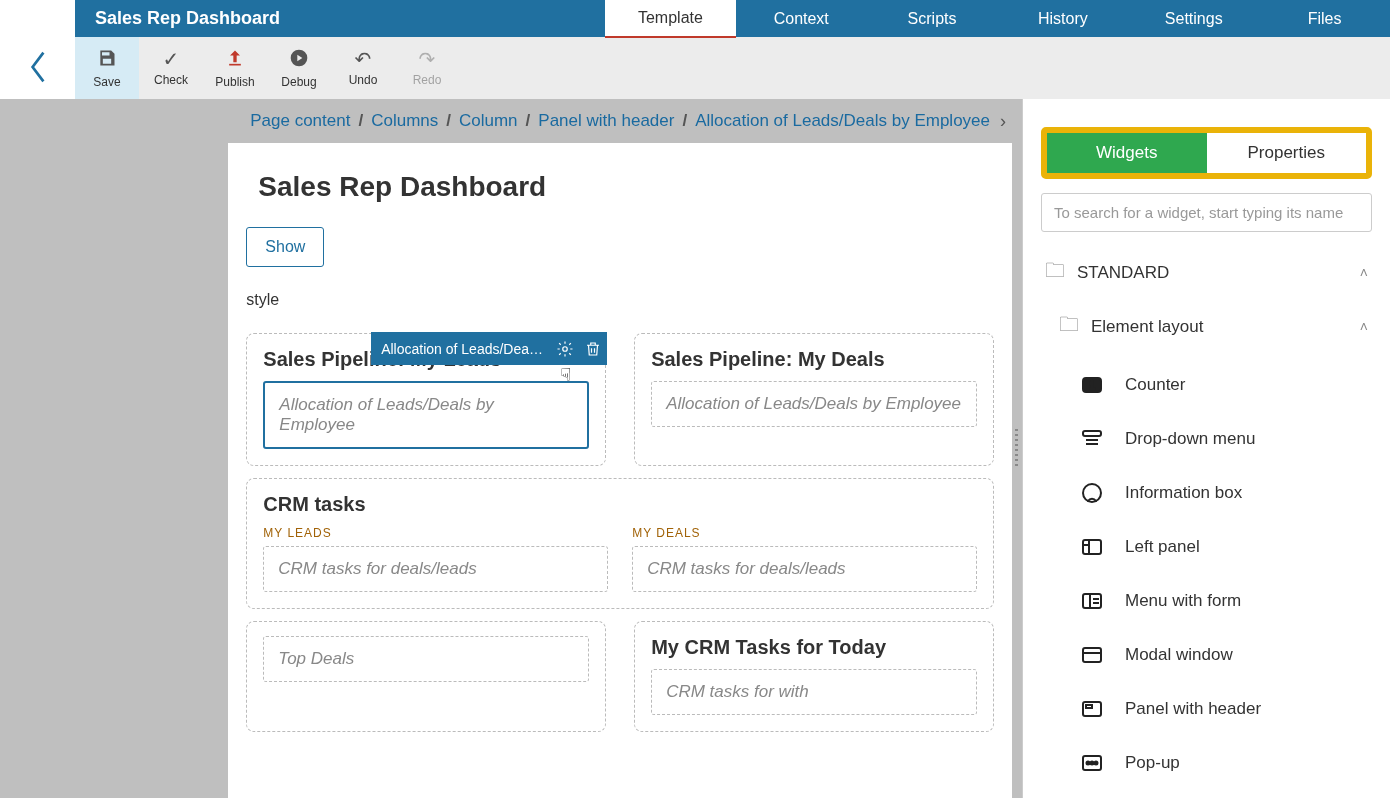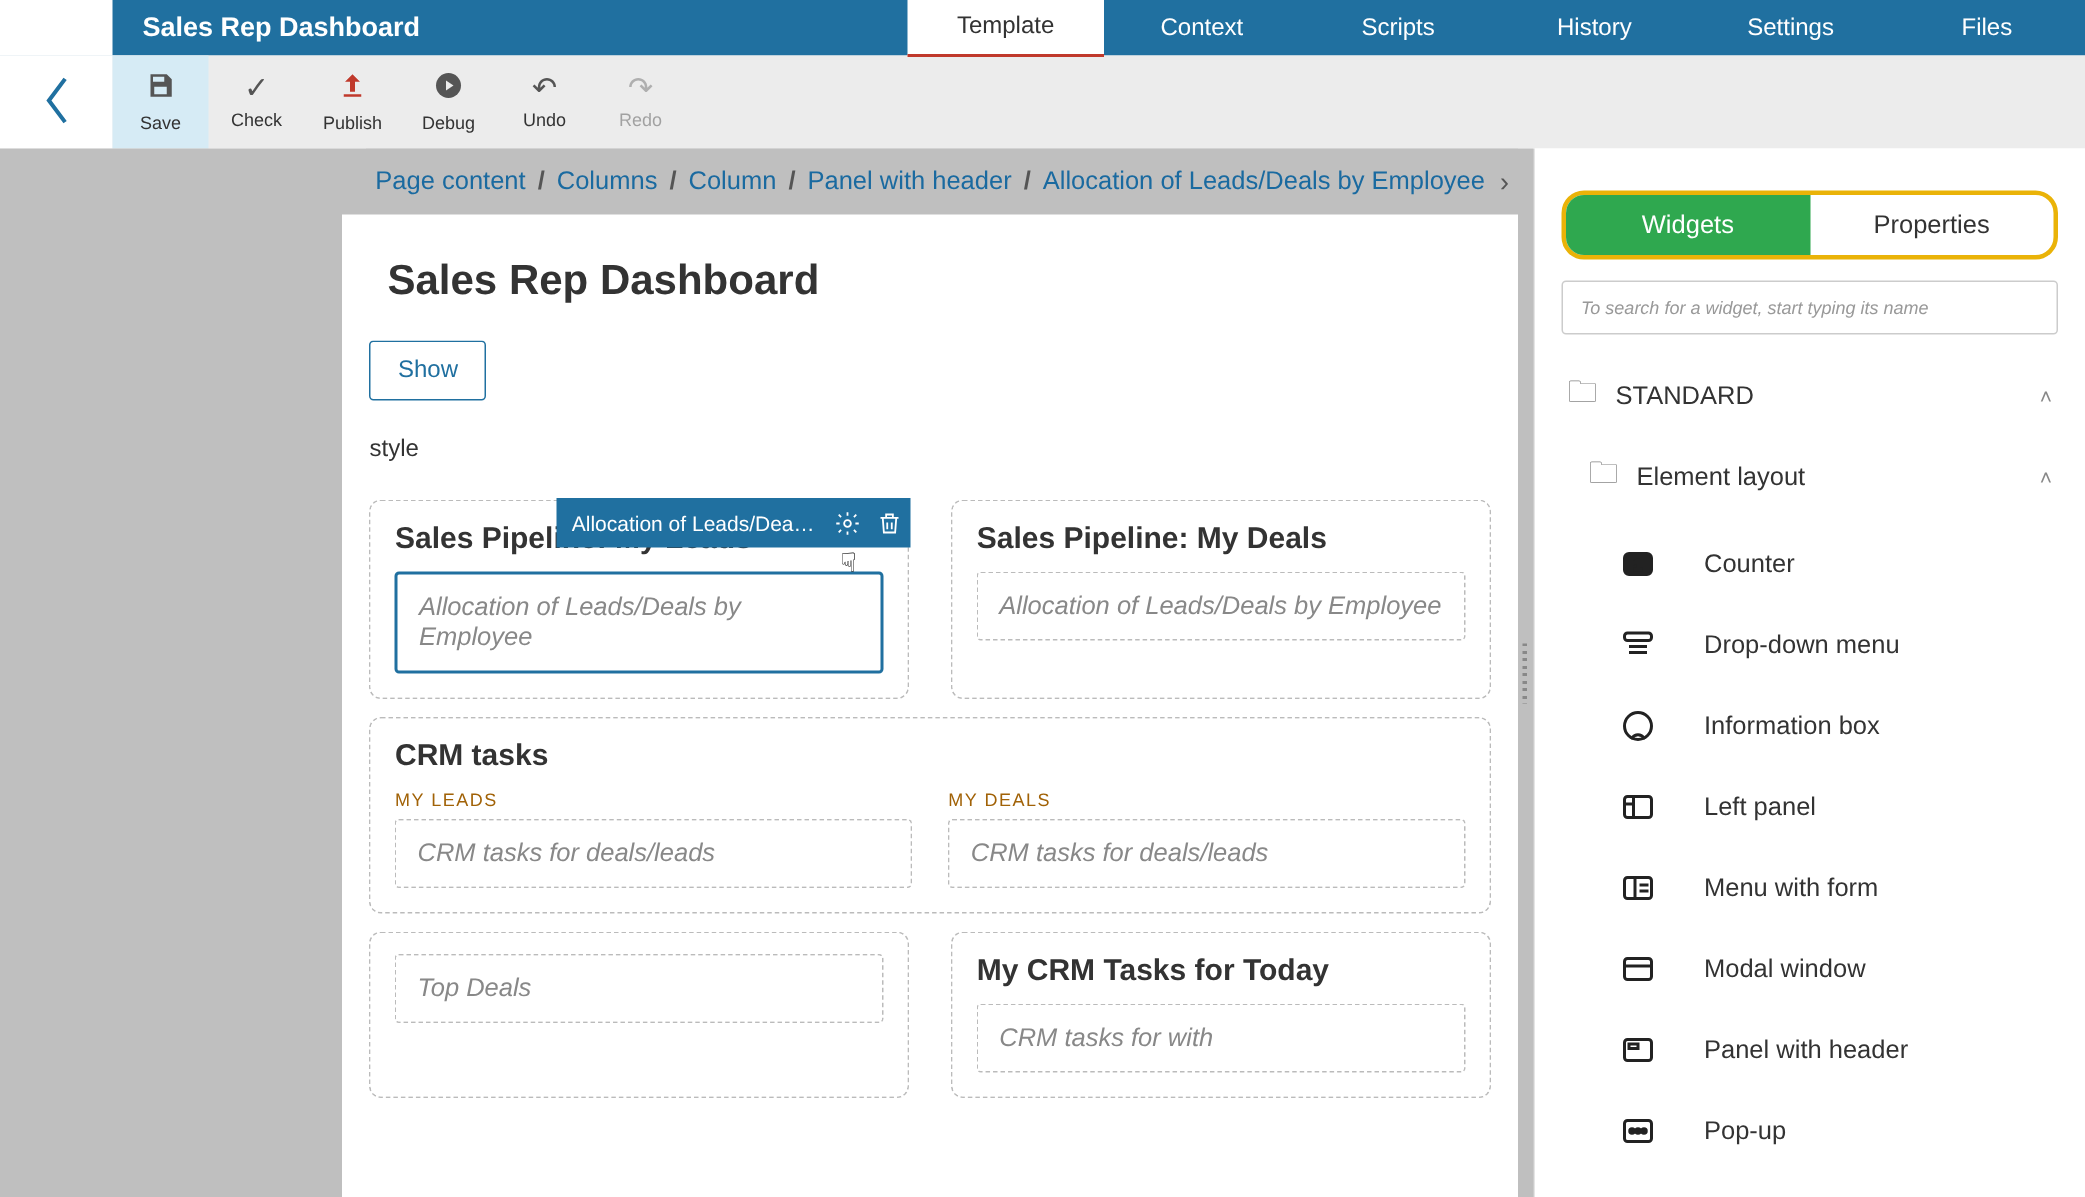--- a/index.html
+++ b/index.html
@@ -63,34 +63,34 @@
 
   
   .sel-badge { position: absolute; top: -2px; right: -2px; height: 33px; background: #2070a0; color: #fff; display: flex; align-items: center; font-size: 14px; }
   .sel-badge .label { padding: 0 8px 0 10px; max-width: 180px; white-space: nowrap; overflow: hidden; text-overflow: ellipsis; }
   .sel-badge .icon { width: 28px; display: flex; align-items: center; justify-content: center; cursor: pointer; }
   .sel-badge svg { width: 18px; height: 18px; stroke: #fff; fill: none; stroke-width: 1.6; }
   .cursor-overlay { position: absolute; top: 30px; right: 34px; font-size: 18px; color: #000; pointer-events: none; }
 
   
   .rp-header { height: 28px; }
-  .rp-tabs { display: flex; margin: 0 18px; border: 3px solid #eab308; border-radius: 15px; overflow: hidden; align-items: flex-end; }
+  .rp-tabs { display: flex; margin: 0 18px; border: 6px solid #eab308; border-radius: 5px; overflow: hidden; align-items: flex-end; }
   .rp-tab { flex: 1; text-align: center; padding: 10px 0; font-size: 17px; cursor: pointer; }
   .rp-tab.active { background: #2fa84f; color: #fff; }
   .rp-search { margin: 14px 18px; }
-  .rp-search input { width: 100%; border: 1px solid #ccc; border-radius: 3px; padding: 10px 12px; font-size: 12px; color: #737373; font-style: italic; }
+  .rp-search input { width: 100%; border: 1px solid #ccc; border-radius: 3px; padding: 10px 12px; font-size: 15px; color: #737373; }
   .rp-search input::placeholder { color: #999; }
   .rp-section { padding: 10px 22px; display: flex; align-items: center; justify-content: space-between; cursor: pointer; }
   .rp-section .sec-left { display: flex; align-items: center; gap: 12px; }
   .rp-section .folder { font-size: 20px; color: #888; }
   .rp-section .label { font-size: 17px; color: #333; }
   .rp-section.indent { padding-left: 36px; }
   .rp-section .chev { color: #888; font-size: 14px; }
   .widget-list { padding: 4px 0; }
-  .widget-item { display: flex; align-items: center; gap: 31px; padding: 14px 22px 14px 56px; cursor: pointer; font-size: 17px; }
+  .widget-item { display: flex; align-items: center; gap: 20px; padding: 14px 22px 14px 56px; cursor: pointer; font-size: 17px; }
   .widget-item .wicon { width: 26px; height: 26px; display: flex; align-items: center; justify-content: center; }
   .widget-item .wicon svg { width: 24px; height: 24px; stroke: #222; fill: none; stroke-width: 2; }
 
   .panel-wrap-sel { position: relative; }
 </style>
 </head>
 <body>
 
 <div class="top-header">
   <div class="left-spacer"></div>

